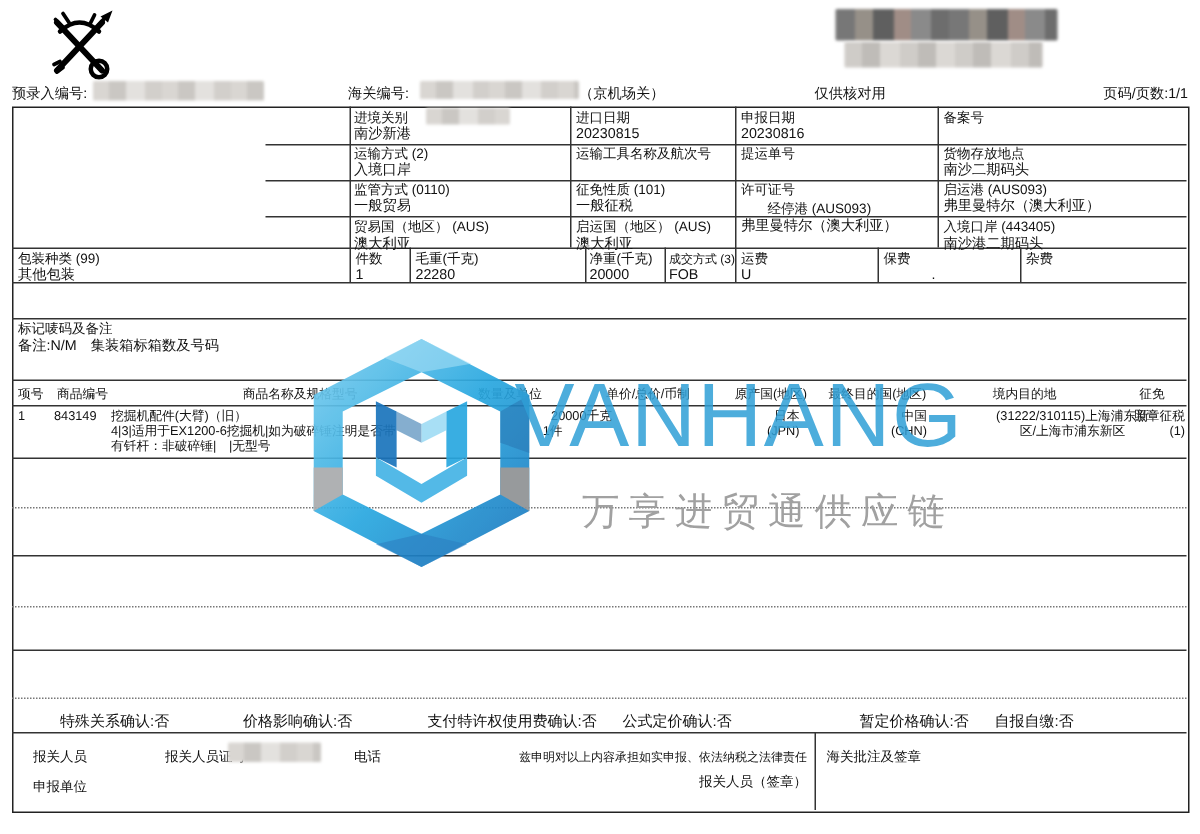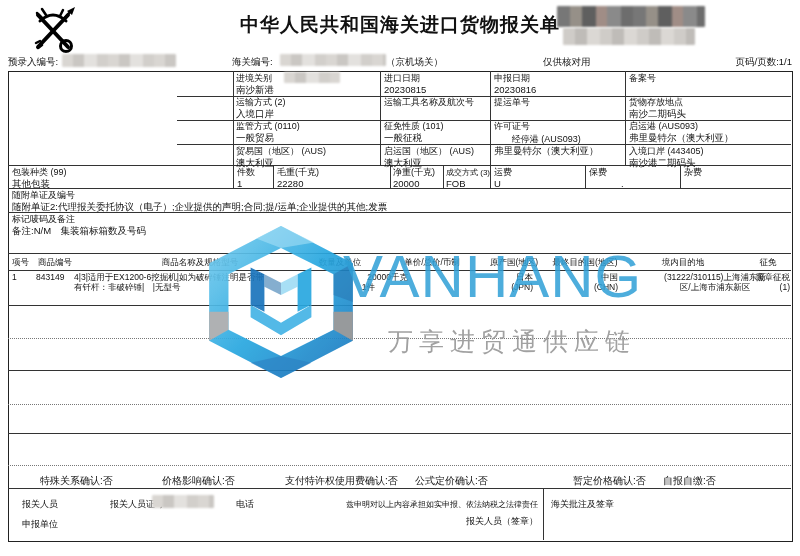--- a/index.html
+++ b/index.html
@@ -43,21 +43,20 @@
       <path d="M10 42 L40 10" stroke-width="4"></path>
       <path d="M10 10 L40 42" stroke-width="4"></path>
       <circle cx="38" cy="41" r="5.5" stroke-width="3"></circle>
       <path d="M12 16 Q25 4 38 16" stroke-width="3"></path>
       <path d="M14 13 l-5 -5 M18 10 l-4 -6" stroke-width="2.5"></path>
       <path d="M36 14 l5 -6 M32 11 l3 -6" stroke-width="2.5"></path>
       <path d="M12 36 l-4 2 M14 40 l-4 3" stroke-width="2.5"></path>
     </g>
     <path d="M39 6 l8 -4 l-3 8 z" fill="#000"></path>
   </svg>
-  <div class="title">中华人民共和国海关进口货物报关单</div>
   <div class="redact dark" style="left:557px;top:6px;width:148px;height:21px;"></div>
   <div class="redact mid" style="left:563px;top:28px;width:132px;height:17px;"></div>
 
   <div class="meta" style="left:8px;">预录入编号:</div>
   <div class="redact light" style="left:62px;top:54px;width:114px;height:13px;"></div>
   <div class="meta" style="left:232px;">海关编号:</div>
   <div class="redact light" style="left:280px;top:54px;width:106px;height:12px;"></div>
   <div class="meta" style="left:386px;">（京机场关）</div>
   <div class="meta" style="left:543px;">仅供核对用</div>
   <div class="meta ra" style="left:730px;width:62px;">页码/页数:1/1</div>
@@ -186,43 +185,40 @@
   </div>
   <div class="cell" style="left:589px;top:167px;">
     <div class="lb">保费</div>
     <div class="vl" style="padding-left:32px;">.</div>
   </div>
   <div class="cell" style="left:684px;top:167px;">
     <div class="lb">杂费</div>
     <div class="vl"></div>
   </div>
 
-  <div class="cell" style="left:12px;top:190px;">
-    <div class="lb">随附单证及编号</div>
-    <div class="vl">随附单证2:代理报关委托协议（电子）;企业提供的声明;合同;提/运单;企业提供的其他;发票</div>
-  </div>
 
   <div class="cell" style="left:12px;top:214px;">
     <div class="lb">标记唛码及备注</div>
     <div class="vl">备注:N/M　集装箱标箱数及号码</div>
   </div>
 
   <div class="gh" style="left:12px;">项号</div>
   <div class="gh" style="left:38px;">商品编号</div>
   <div class="gh ctr" style="left:130px;width:140px;">商品名称及规格型号</div>
   <div class="gh ctr" style="left:305px;width:70px;">数量及单位</div>
   <div class="gh ctr" style="left:398px;width:68px;">单价/总价/币制</div>
   <div class="gh ctr" style="left:483px;width:62px;">原产国(地区)</div>
   <div class="gh ctr" style="left:549px;width:72px;">最终目的国(地区)</div>
   <div class="gh ctr" style="left:649px;width:68px;">境内目的地</div>
   <div class="gh ctr" style="left:752px;width:32px;">征免</div>
 
   <div class="gcell" style="left:12px;">1</div>
   <div class="gcell" style="left:36px;">843149</div>
   <div class="gcell" style="left:74px;">
+    <div>挖掘机配件(大臂)（旧）</div>
     <div>4|3|适用于EX1200-6挖掘机|如为破碎锤注明是否带</div>
     <div>有钎杆：非破碎锤|　|无型号</div>
   </div>
   <div class="gcell ra" style="left:330px;width:78px;">
     <div>20000千克</div>
     <div style="padding-right:33px;">1件</div>
   </div>
   <div class="gcell ra" style="left:410px;width:50px;"></div>
   <div class="gcell ra" style="left:493px;width:40px;">
     <div>日本</div>

